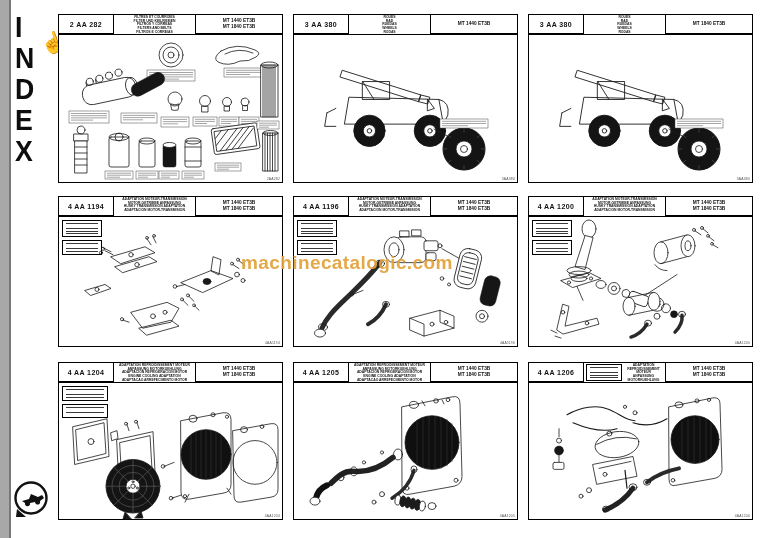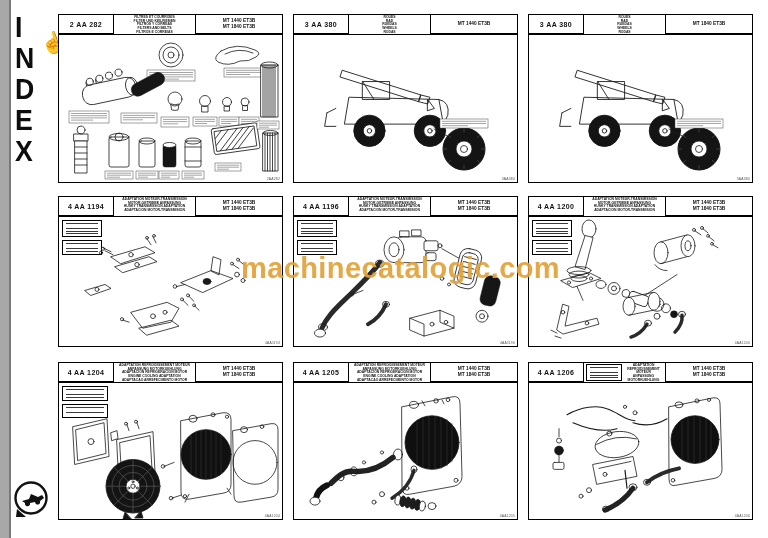--- a/index.html
+++ b/index.html
@@ -29,21 +29,21 @@
   .nb{position:absolute;border:0.8px solid #000;background-color:#fff;padding:2px 3px;box-sizing:border-box;}
   .nb i{display:block;width:100%;height:100%;
         background-image:repeating-linear-gradient(to bottom,#3a3a3a 0,#3a3a3a 0.8px,transparent 0.8px,transparent 2.6px);}
   
   .s{stroke:#1b1b1b;stroke-width:0.8;fill:none;stroke-linejoin:round;stroke-linecap:round;}
   .w{fill:#ffffff;stroke:#1b1b1b;stroke-width:0.8;stroke-linejoin:round;}
   .f{fill:#161616;stroke:#161616;stroke-width:0.5;}
   .lbl{fill:#ffffff;stroke:#454545;stroke-width:0.5;}
   .tx{stroke:#5a5a5a;stroke-width:0.55;fill:none;}
   
-  .wm{position:absolute;left:241px;top:252px;font-size:29px;font-weight:bold;color:#e2a23a;
+  .wm{position:absolute;left:241px;top:252px;font-size:19px;font-weight:bold;color:#e2a23a;
       letter-spacing:.4px;opacity:.93;z-index:50;pointer-events:none;text-align:center;}
 </style>
 </head>
 <body>
 
 <div class="gutter"></div>
 
 <div class="index">
   <div class="ltr">I</div>
   <div class="ltr">N</div>

